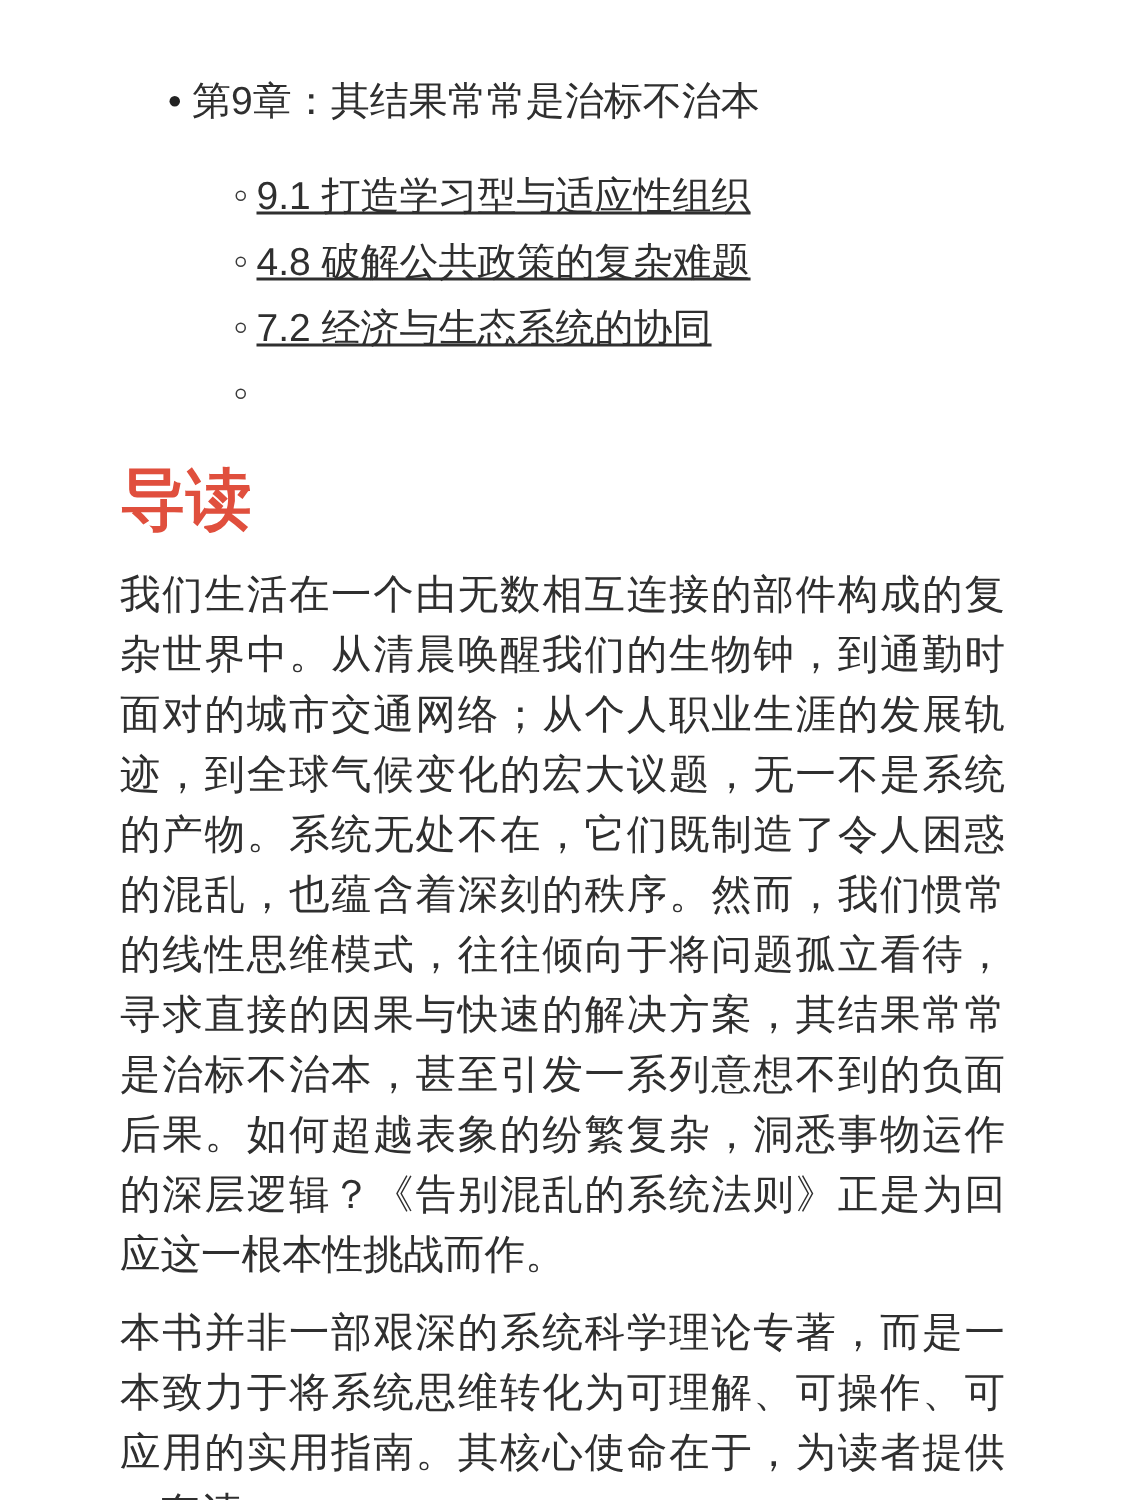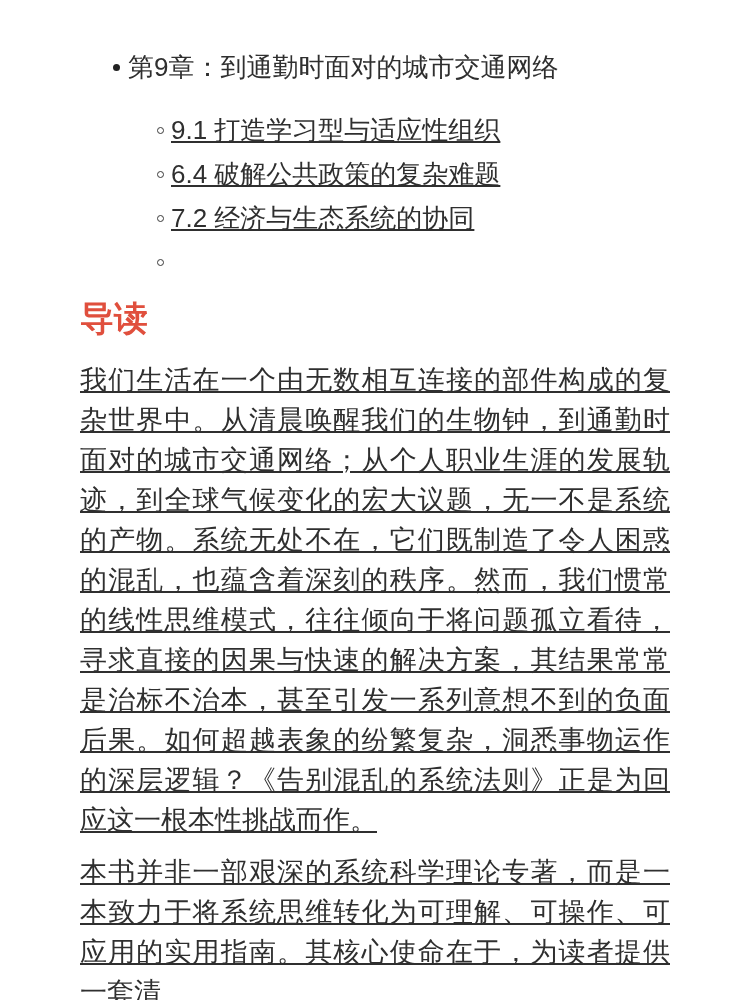--- a/index.html
+++ b/index.html
@@ -62,62 +62,61 @@
     width: 5px;
     height: 5px;
     border: 1.5px solid #3a3a3a;
     border-radius: 50%;
     background: transparent;
     margin-right: 7px;
   }
 
   
   .section-heading {
-    margin: 14px 80px 0 80px;
-    font-size: 34px;
+    margin: 30px 80px 0 80px;
+    font-size: 44px;
     font-weight: 700;
     line-height: 40px;
     color: var(--heading-red, #e04f3d);
   }
 
   
   .body-para {
     margin: 22px 80px 0 80px;
     font-size: 27px;
     line-height: 40px;
     text-align: justify;
     text-justify: inter-ideograph;
     color: var(--body-text, #2f2f2f);
     letter-spacing: 0;
-    text-decoration: underline;
   }
   .body-para + .body-para {
     margin-top: 12px;
   }
 </style>
 </head>
 <body>
 
 <div class="page">
 
   <ul class="toc">
     <li class="toc-chapter-row">
       <span class="bullet-disc"></span>
-      <span>第9章：到通勤时面对的城市交通网络</span>
+      <span>第9章：其结果常常是治标不治本</span>
     </li>
   </ul>
 
   <ul class="toc-sub">
     <li class="toc-sub-row">
       <span class="bullet-circle"></span>
       <span>9.1 打造学习型与适应性组织</span>
     </li>
     <li class="toc-sub-row">
       <span class="bullet-circle"></span>
-      <span>6.4 破解公共政策的复杂难题</span>
+      <span>4.8 破解公共政策的复杂难题</span>
     </li>
     <li class="toc-sub-row">
       <span class="bullet-circle"></span>
       <span>7.2 经济与生态系统的协同</span>
     </li>
     <li class="toc-sub-row">
       <span class="bullet-circle"></span>
     </li>
   </ul>
 

